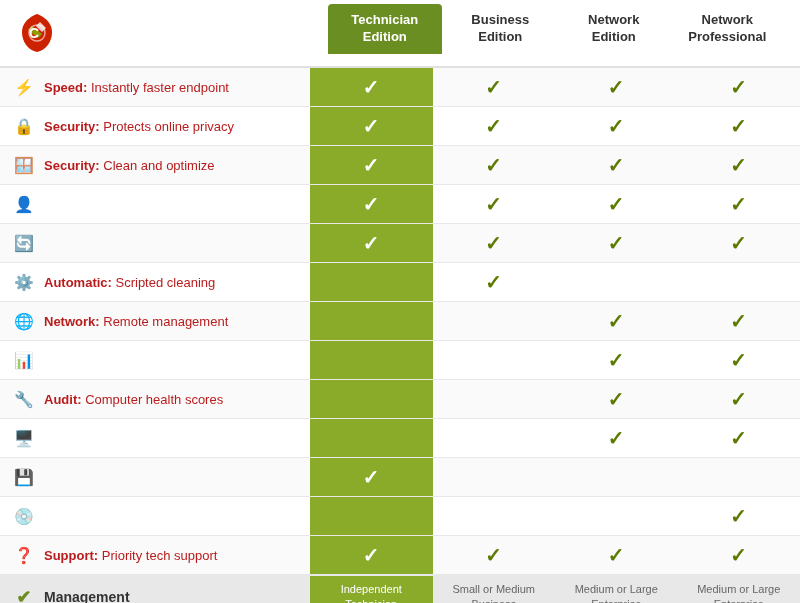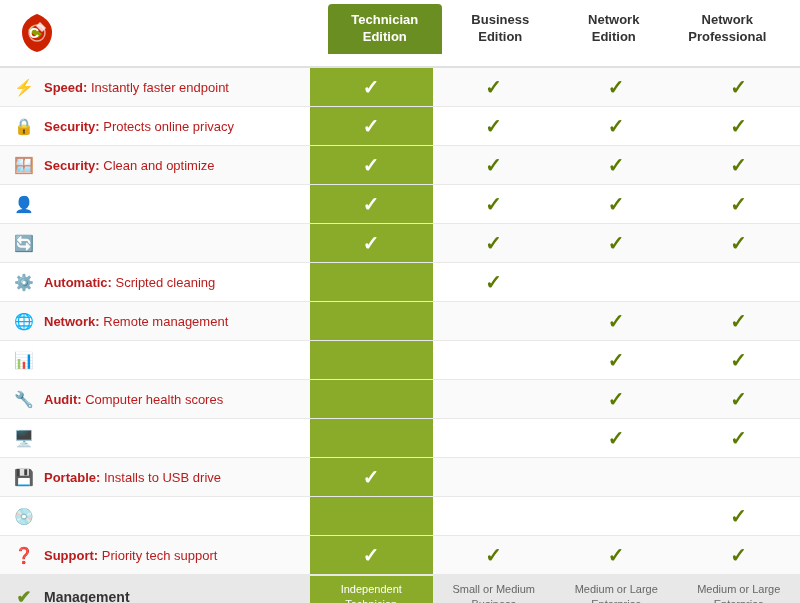--- a/index.html
+++ b/index.html
@@ -355,21 +355,20 @@
             <span class="check-mark">✓</span>
           </div>
           <div class="check-cell">
             <span class="check-mark">✓</span>
           </div>
         </div>
       </div>
       <div class="row">
         <div class="feature-cell">
           <div class="feature-icon">💾</div>
-          <div class="feature-text"><strong>Portable:</strong> Installs to USB drive</div>
         </div>
         <div class="check-cells">
           <div class="check-cell highlighted-col">
             <span class="check-mark white">✓</span>
           </div>
           <div class="check-cell"></div>
           <div class="check-cell"></div>
           <div class="check-cell"></div>
         </div>
       </div>

